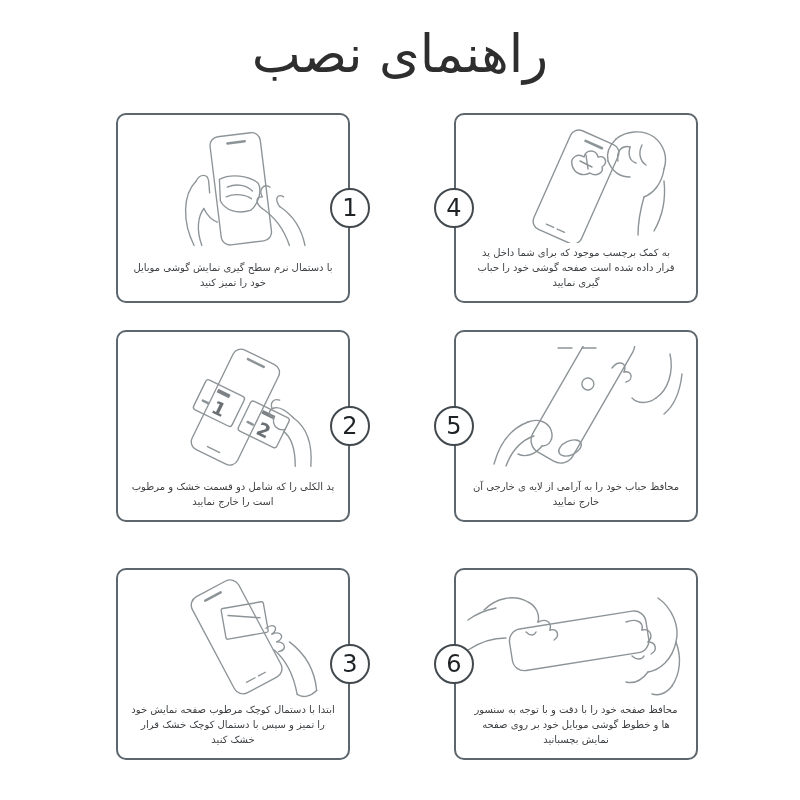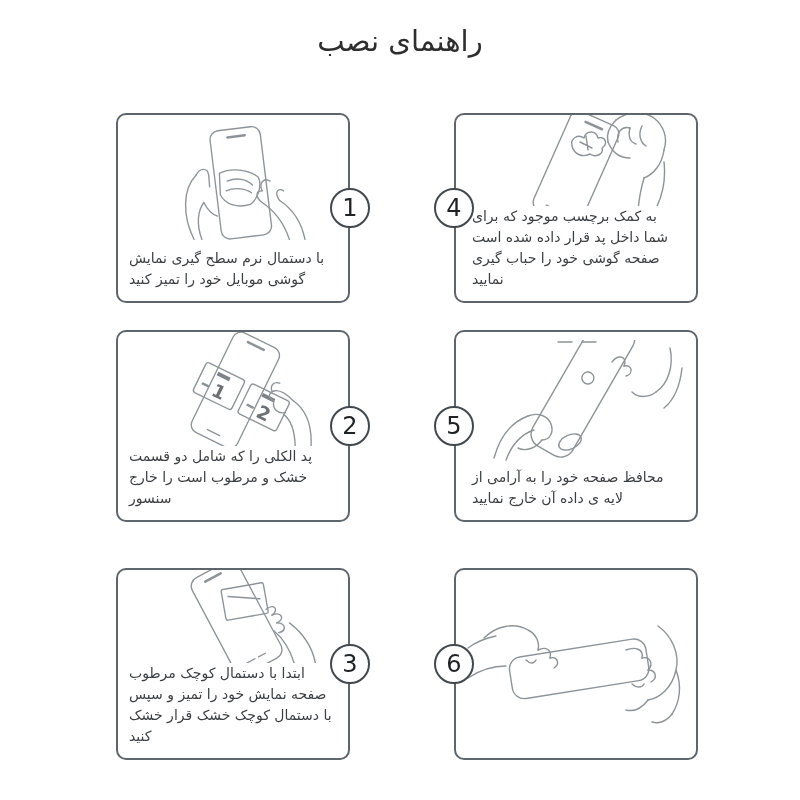--- a/index.html
+++ b/index.html
@@ -4,41 +4,41 @@
 <style>
   html,body{margin:0;padding:0;}
   body{
     width:800px;height:800px;position:relative;background:#ffffff;
     font-family:"DejaVu Sans","Liberation Sans",sans-serif;
     overflow:hidden;
   }
   .title{
     position:absolute;top:24px;left:0;width:800px;
     text-align:center;direction:rtl;
-    font-size:29px;color:#2e2e2e;letter-spacing:0;
+    font-size:52px;color:#2e2e2e;letter-spacing:0;
   }
   .panel{
     position:absolute;background:#fff;
     border:2px solid #5d666d;border-radius:10px;
     box-sizing:border-box;
     display:flex;flex-direction:column;
   }
   .panel.col-left{left:116px;width:234px;}
   .panel.col-right{left:454px;width:244px;}
   .panel.row-1{top:113px;height:190px;}
   .panel.row-2{top:330px;height:192px;}
   .panel.row-3{top:568px;height:192px;}
   .illo{
     flex:1 1 auto;display:flex;align-items:center;justify-content:center;
     overflow:hidden;min-height:0;padding-top:4px;
   }
   .illo svg{display:block;}
   .caption{
-    flex:0 0 auto;direction:rtl;text-align:left;
-    font-size:14px;line-height:1.5;color:#3c3f42;
+    flex:0 0 auto;direction:rtl;text-align:center;
+    font-size:10px;line-height:1.5;color:#3c3f42;
     max-width:208px;margin:0 auto;padding:0 4px 11px;
   }
   .badge{
     position:absolute;top:50%;transform:translateY(-50%);
     width:40px;height:40px;border-radius:50%;
     background:#fff;border:2px solid #42494e;
     display:flex;align-items:center;justify-content:center;
     font-size:24px;color:#1f2326;box-sizing:border-box;
     z-index:2;
   }
@@ -143,21 +143,21 @@
       </g>
       <g>
         <path d="M190 122 C192 98 186 82 172 72"></path>
         <path d="M172 72 C164 64 158 60 152 62 C146 64 146 70 152 72"></path>
         <path d="M150 62 C148 56 152 52 158 54"></path>
         <path d="M152 72 C150 80 156 86 164 84"></path>
         <path d="M174 122 C174 104 170 92 162 86"></path>
       </g>
     </svg>
   </div>
-  <div class="caption">پد الکلی را که شامل دو قسمت خشک و مرطوب است را خارج سنسور</div>
+  <div class="caption">پد الکلی را که شامل دو قسمت خشک و مرطوب است را خارج نمایید</div>
 </div>
 
 <div class="panel col-right row-2">
   <div class="badge left">
     <span>5</span>
   </div>
   <div class="illo">
     <svg width="224" height="124" viewBox="0 0 220 124" class="lineart">
       <path d="M92 2 H106 M116 2 H130"></path>
       <g transform="rotate(30 108 60)">
@@ -173,21 +173,21 @@
       </g>
       <g>
         <path d="M28 118 C34 96 46 82 62 76"></path>
         <path d="M62 76 C72 72 82 76 85 84 C88 92 84 100 76 100"></path>
         <path d="M76 100 C70 108 60 112 52 108"></path>
         <path d="M40 120 C46 104 56 94 68 90"></path>
         <ellipse cx="104" cy="102" rx="12" ry="7" transform="rotate(-25 104 102)"></ellipse>
       </g>
     </svg>
   </div>
-  <div class="caption">محافظ صفحه خود را به آرامی از لایه ی داده آن خارج نمایید</div>
+  <div class="caption">محافظ حباب خود را به آرامی از لایه ی خارجی آن خارج نمایید</div>
 </div>
 
 <div class="panel col-left row-3">
   <div class="badge right">
     <span>3</span>
   </div>
   <div class="illo">
     <svg width="214" height="124" viewBox="0 0 220 124" class="lineart">
       <g transform="rotate(-28 112 64)">
         <rect x="88" y="6" width="54" height="112" rx="10"></rect>
@@ -233,13 +233,14 @@
         <path d="M160 46 C170 42 178 46 176 54"></path>
         <path d="M176 54 C184 52 188 60 182 66"></path>
         <path d="M182 66 C190 66 192 74 185 78"></path>
         <path d="M166 80 C170 84 176 84 178 80"></path>
         <path d="M182 96 C176 104 168 108 160 106"></path>
         <path d="M210 66 C216 82 214 98 206 110"></path>
         <path d="M206 110 C200 118 192 120 186 118"></path>
       </g>
     </svg>
   </div>
+  <div class="caption">محافظ صفحه خود را با دقت و با توجه به سنسور ها و خطوط گوشی موبایل خود بر روی صفحه نمایش بچسبانید</div>
 </div>
 
 </body></html>

